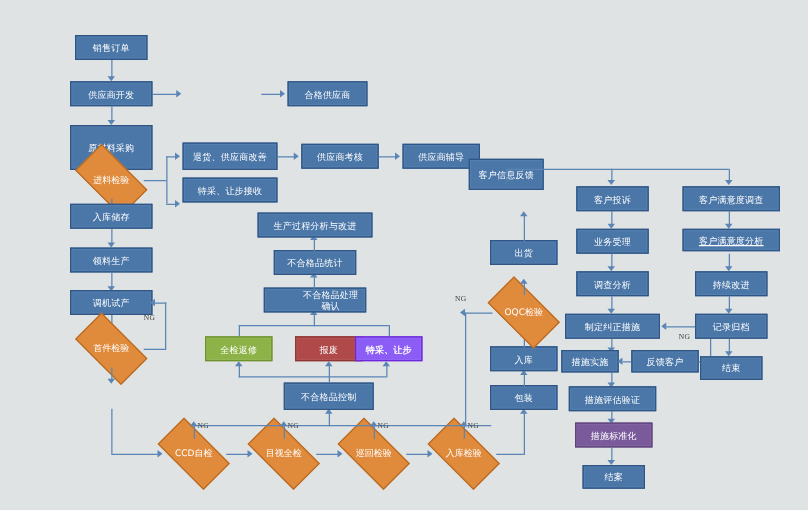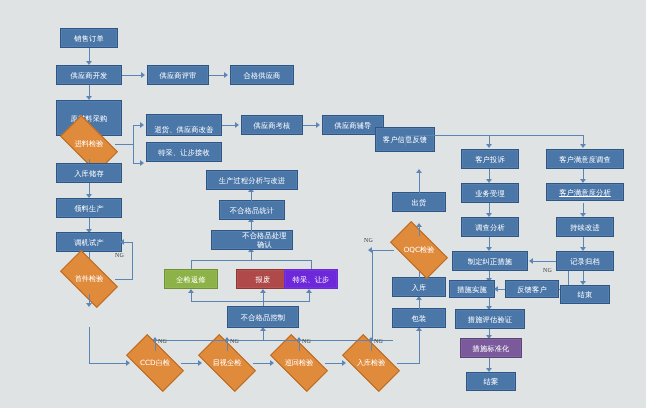--- a/index.html
+++ b/index.html
@@ -28,21 +28,21 @@
     padding:1px 2px;
     overflow:hidden;
   }
   .rect{
     background:#4a76a8;
     border:1px solid #2e5584;
     box-shadow:inset 0 0 0 1px rgba(255,255,255,.06);
   }
   .rect.green{ background:#8db348;border:1px solid #6f9132;}
   .rect.red{ background:#b04a4a;border:1px solid #8d3636;}
-  .rect.teal{ background:#6d28d9;border:1px solid #6d28d9;}
+  .rect.teal{ background:#8b5cf6;border:1px solid #6d28d9;font-weight:bold;}
   .rect.purple{background:#7a5a9b;border:1px solid #5e4379;}
 
   
   .diamond{
     position:absolute;
     display:flex;align-items:center;justify-content:center;
     color:#fff;font-size:7.2px;line-height:8.5px;text-align:center;
     background:transparent;
   }
   .diamond .dshape{
@@ -90,23 +90,20 @@
   </div>
   <div class="ln lnv" style="left:89px;top:48px;height:14px;"></div>
   <div class="arw down" style="left:86px;top:61px;"></div>
 
   <div class="node rect" style="left:56px;top:65px;width:66px;height:20px;">
     <span>供应商开发</span>
   </div>
 
   <div class="ln lnh" style="left:122px;top:75px;width:20px;"></div>
   <div class="arw right" style="left:141px;top:72px;"></div>
-  <div class="node rect" style="left:147px;top:65px;width:62px;height:20px;">
-    <span>供应商评审</span>
-  </div>
   <div class="ln lnh" style="left:209px;top:75px;width:16px;"></div>
   <div class="arw right" style="left:224px;top:72px;"></div>
   <div class="node rect" style="left:230px;top:65px;width:64px;height:20px;">
     <span>合格供应商</span>
   </div>
 
   <div class="ln lnv" style="left:89px;top:85px;height:12px;"></div>
   <div class="arw down" style="left:86px;top:96px;"></div>
 
   <div class="node rect" style="left:56px;top:100px;width:66px;height:36px;">
@@ -120,21 +117,21 @@
     <span class="dlabel">进料检验</span>
   </div>
 
   <div class="ln lnh" style="left:115px;top:144px;width:18px;"></div>
   <div class="ln lnv" style="left:133px;top:125px;height:38px;"></div>
   <div class="ln lnh" style="left:133px;top:125px;width:8px;"></div>
   <div class="arw right" style="left:140px;top:122px;"></div>
   <div class="ln lnh" style="left:133px;top:163px;width:8px;"></div>
   <div class="arw right" style="left:140px;top:160px;"></div>
 
-  <div class="node rect" style="left:146px;top:114px;width:76px;height:22px;align-items:flex-end;">
+  <div class="node rect" style="left:146px;top:114px;width:76px;height:22px;">
     <span>退货、供应商改善</span>
   </div>
   <div class="node rect" style="left:146px;top:142px;width:76px;height:20px;">
     <span>特采、让步接收</span>
   </div>
 
   <div class="ln lnh" style="left:222px;top:125px;width:14px;"></div>
   <div class="arw right" style="left:235px;top:122px;"></div>
   <div class="node rect" style="left:241px;top:115px;width:62px;height:20px;">
     <span>供应商考核</span>

